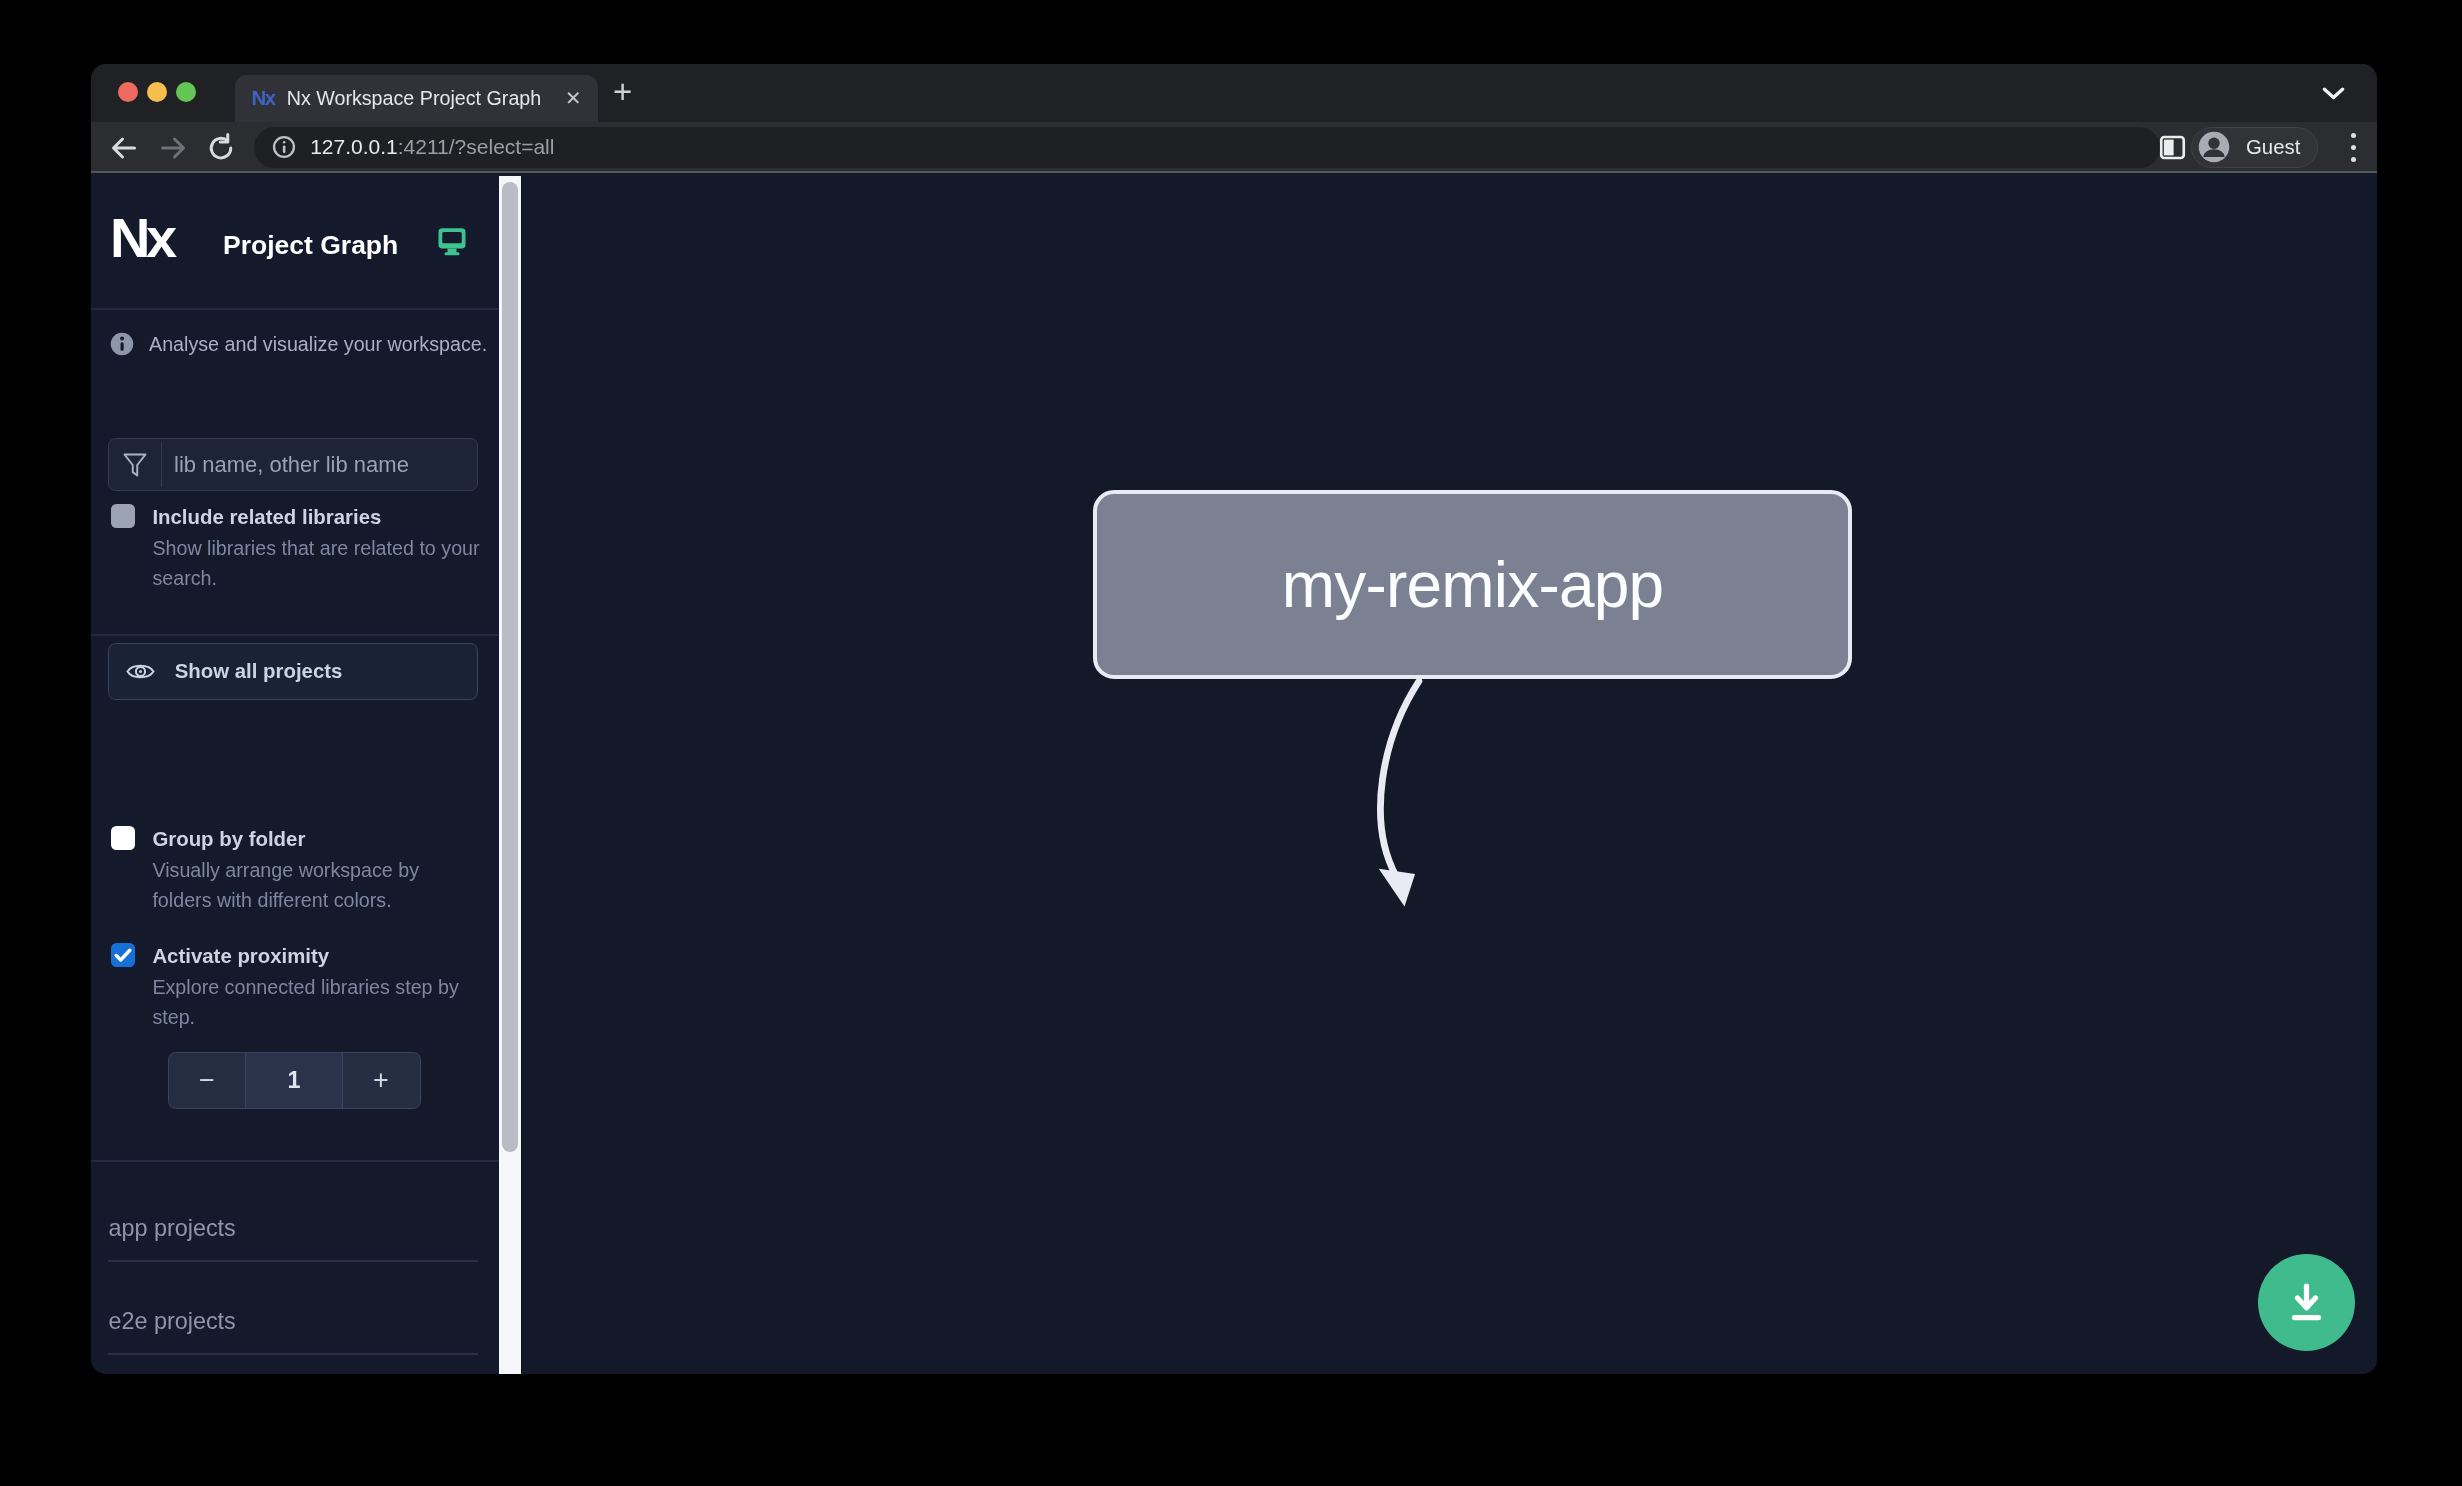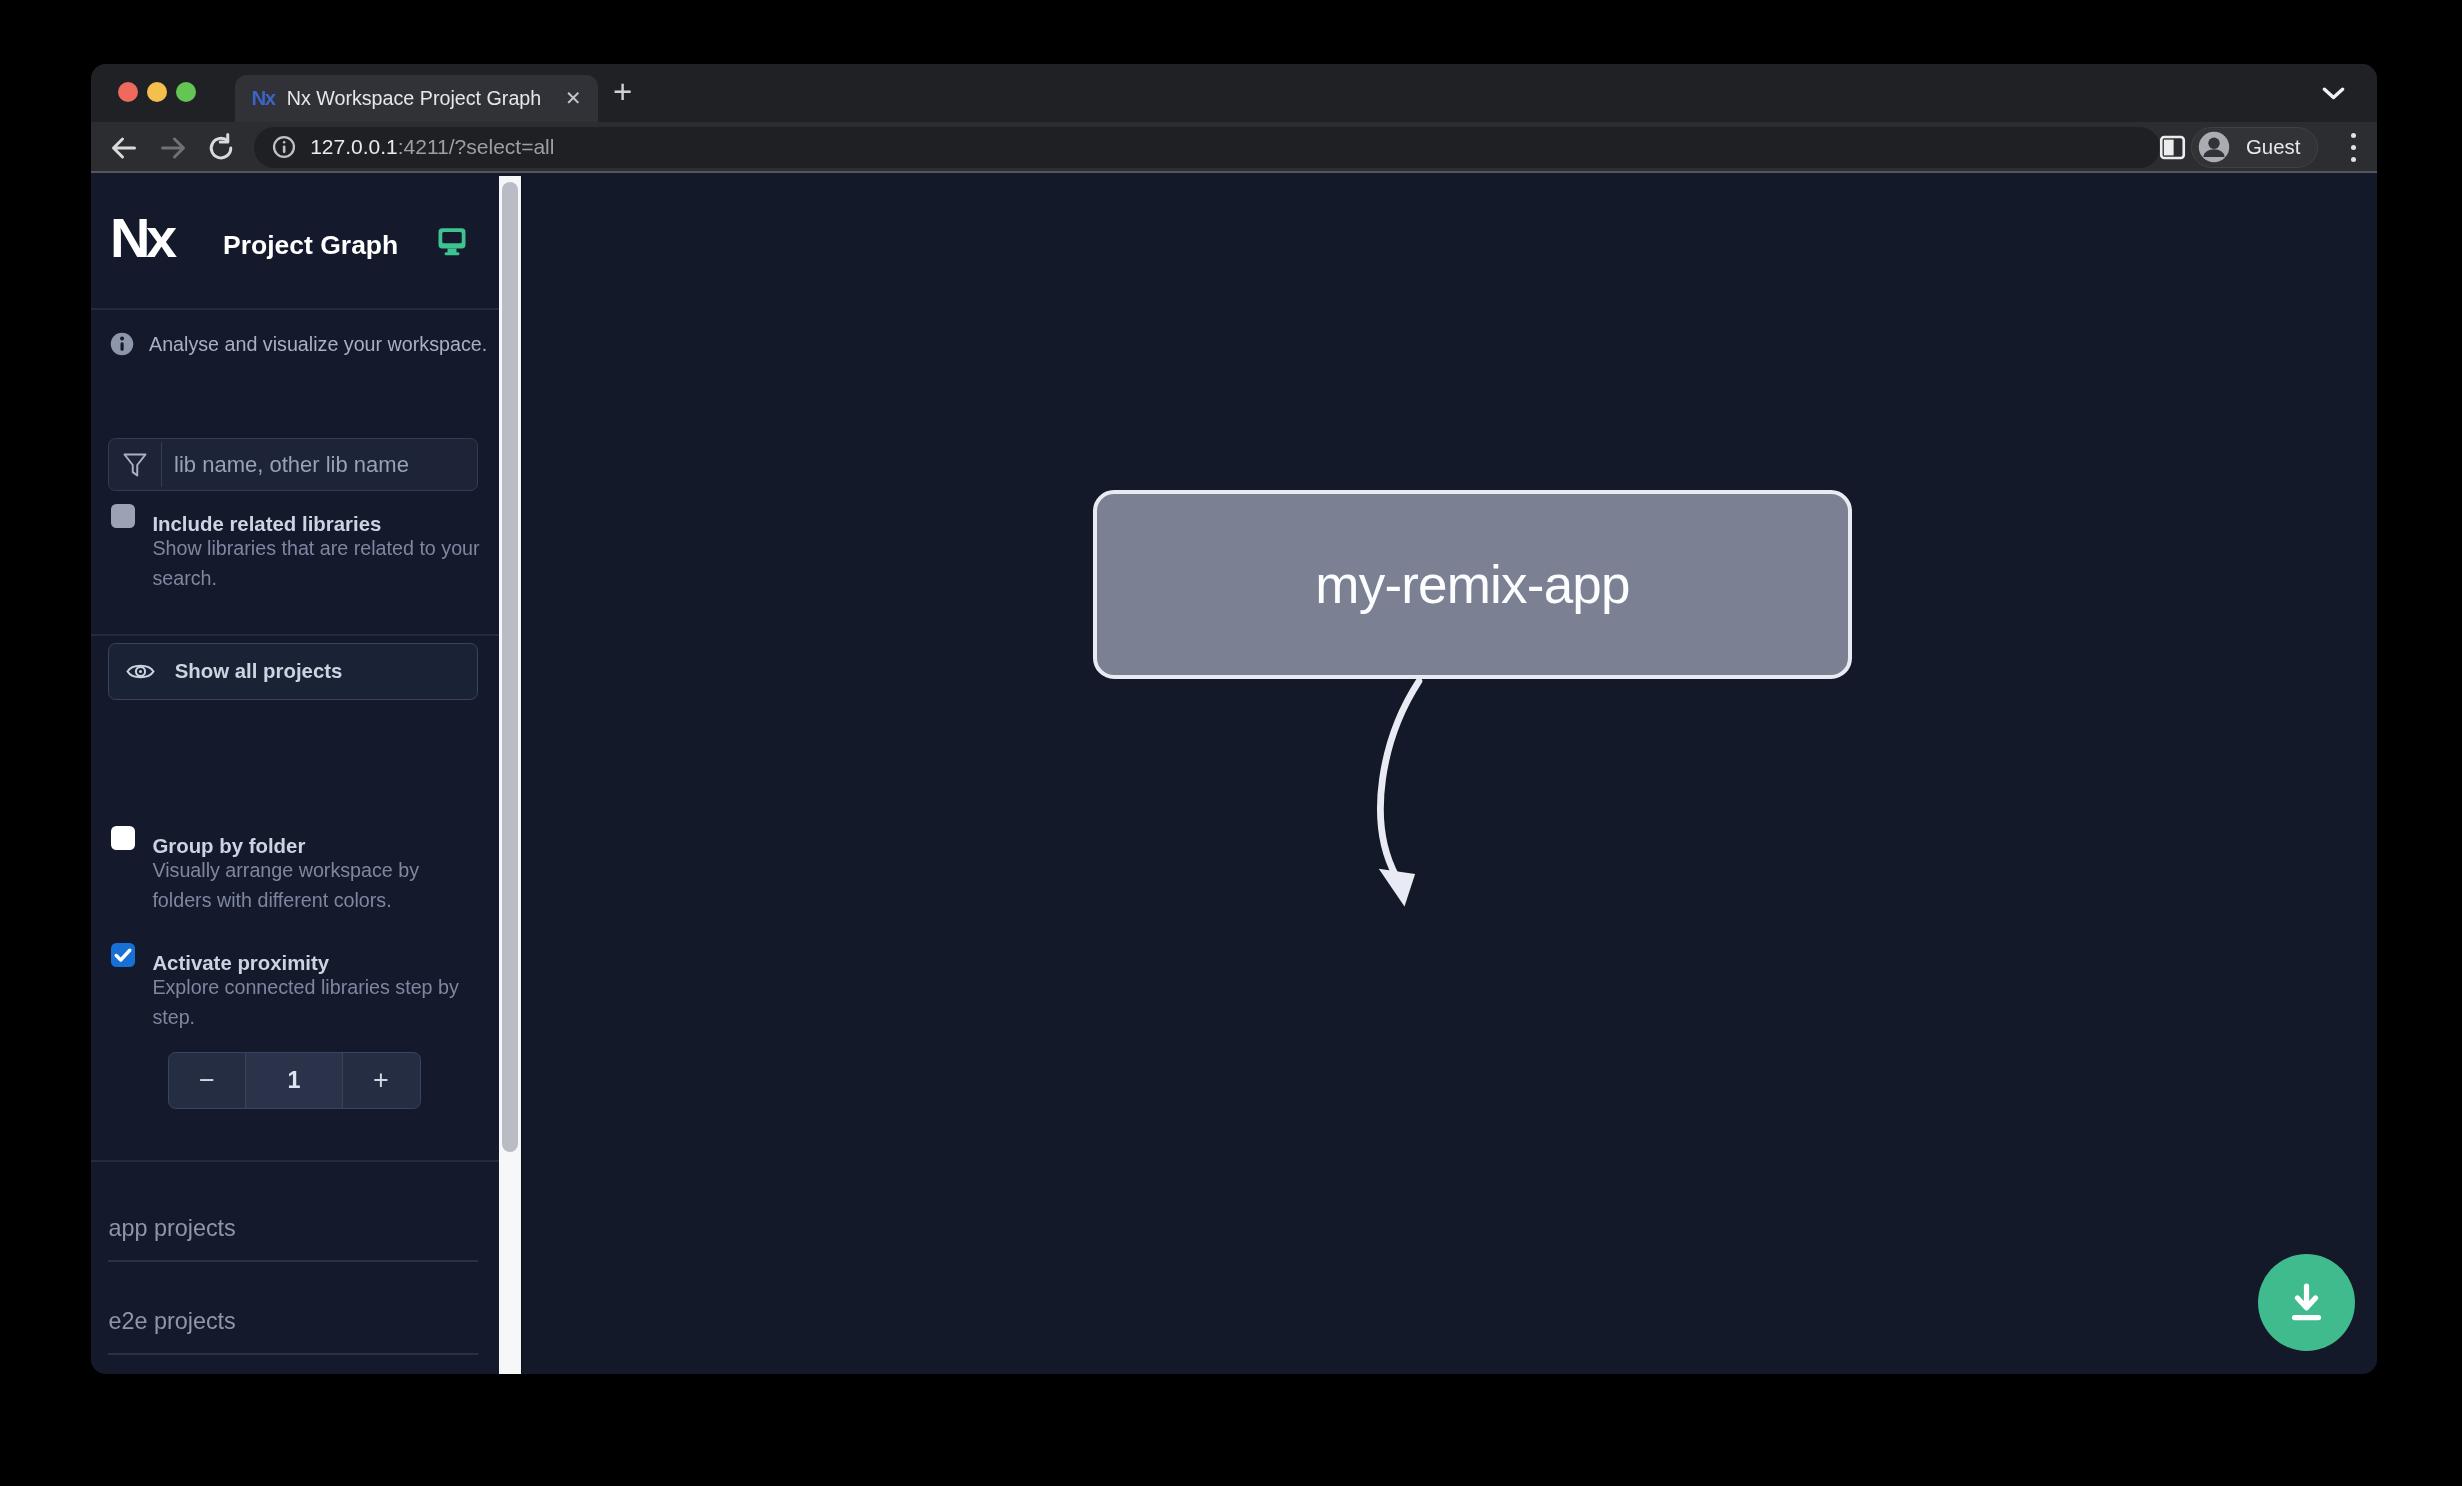--- a/index.html
+++ b/index.html
@@ -61,40 +61,40 @@
                   font-family:"Liberation Sans",sans-serif; font-size:22px; color:#c7cdde; padding:0 12px; }
   .search input::placeholder { color:#99a1b5; opacity:1; }
 
   .opt { position:absolute; left:20.4px; }
   .cbx { position:absolute; left:0; top:0; width:24px; height:24px; border-radius:5.3px; display:flex;
          align-items:center; justify-content:center; }
   .cbx.gray { background:#9aa2b4; }
   .cbx.white { background:#ffffff; }
   .cbx.blue { background:#1670d6; }
   .cbx svg { display:block; }
-  .opt-label { position:absolute; left:41px; top:9px; font-size:20.4px; font-weight:600; color:#ccd3e1; white-space:nowrap; }
+  .opt-label { position:absolute; left:41px; top:2px; font-size:20.4px; font-weight:600; color:#ccd3e1; white-space:nowrap; }
   .opt-desc { position:absolute; left:41px; top:29px; width:329px; font-size:19.7px; line-height:30px; color:#7e87a0; }
 
   .sb-btn { position:absolute; left:17.4px; width:370px; height:57px; background:#1a2236; border:1.5px solid #3a4460;
             border-radius:7.6px; display:flex; align-items:center; gap:19.7px; padding:0 16.6px; }
   .sb-btn .lbl { font-size:20.4px; font-weight:600; color:#ccd3e1; }
 
   .stepper { position:absolute; left:77px; top:876px; width:253px; height:57px; border:1.5px solid #3a4460;
              border-radius:7.6px; display:flex; overflow:hidden; background:#242d42; }
   .stepper .cell { display:flex; align-items:center; justify-content:center; color:#cfd6e4; }
   .stepper .dec, .stepper .inc { width:76px; font-size:27px; }
   .stepper .val { width:98px; font-size:23.4px; font-weight:700; color:#dee4f0; background:#2a3349;
                   border-left:1.5px solid #3a4460; border-right:1.5px solid #3a4460; }
 
   .section-h { position:absolute; left:17.4px; font-size:23.4px; color:#8e96ab; }
   .section-line { position:absolute; left:17.4px; width:370px; height:1.5px; background:#2a3147; }
 
   
   .node { position:absolute; background:#7b8092; border:4.5px solid #e9ebf4; border-radius:21px;
-          display:flex; align-items:center; justify-content:center; color:#fcfdff; font-size:53px;
+          display:flex; align-items:center; justify-content:center; color:#fcfdff; font-size:64px;
           letter-spacing:-0.8px; }
   .node.n1 { left:571px; top:314px; width:759px; height:189px; }
   .node.n2 { left:678px; top:736px; width:548px; height:194px; }
   .edges { position:absolute; left:0; top:0; width:100%; height:100%; pointer-events:none; }
   .fab { position:absolute; left:1736px; top:1078px; width:97px; height:97px; border-radius:50%;
          background:#3fbb8d; display:flex; align-items:center; justify-content:center; }
 </style>
 </head>
 <body>
 

